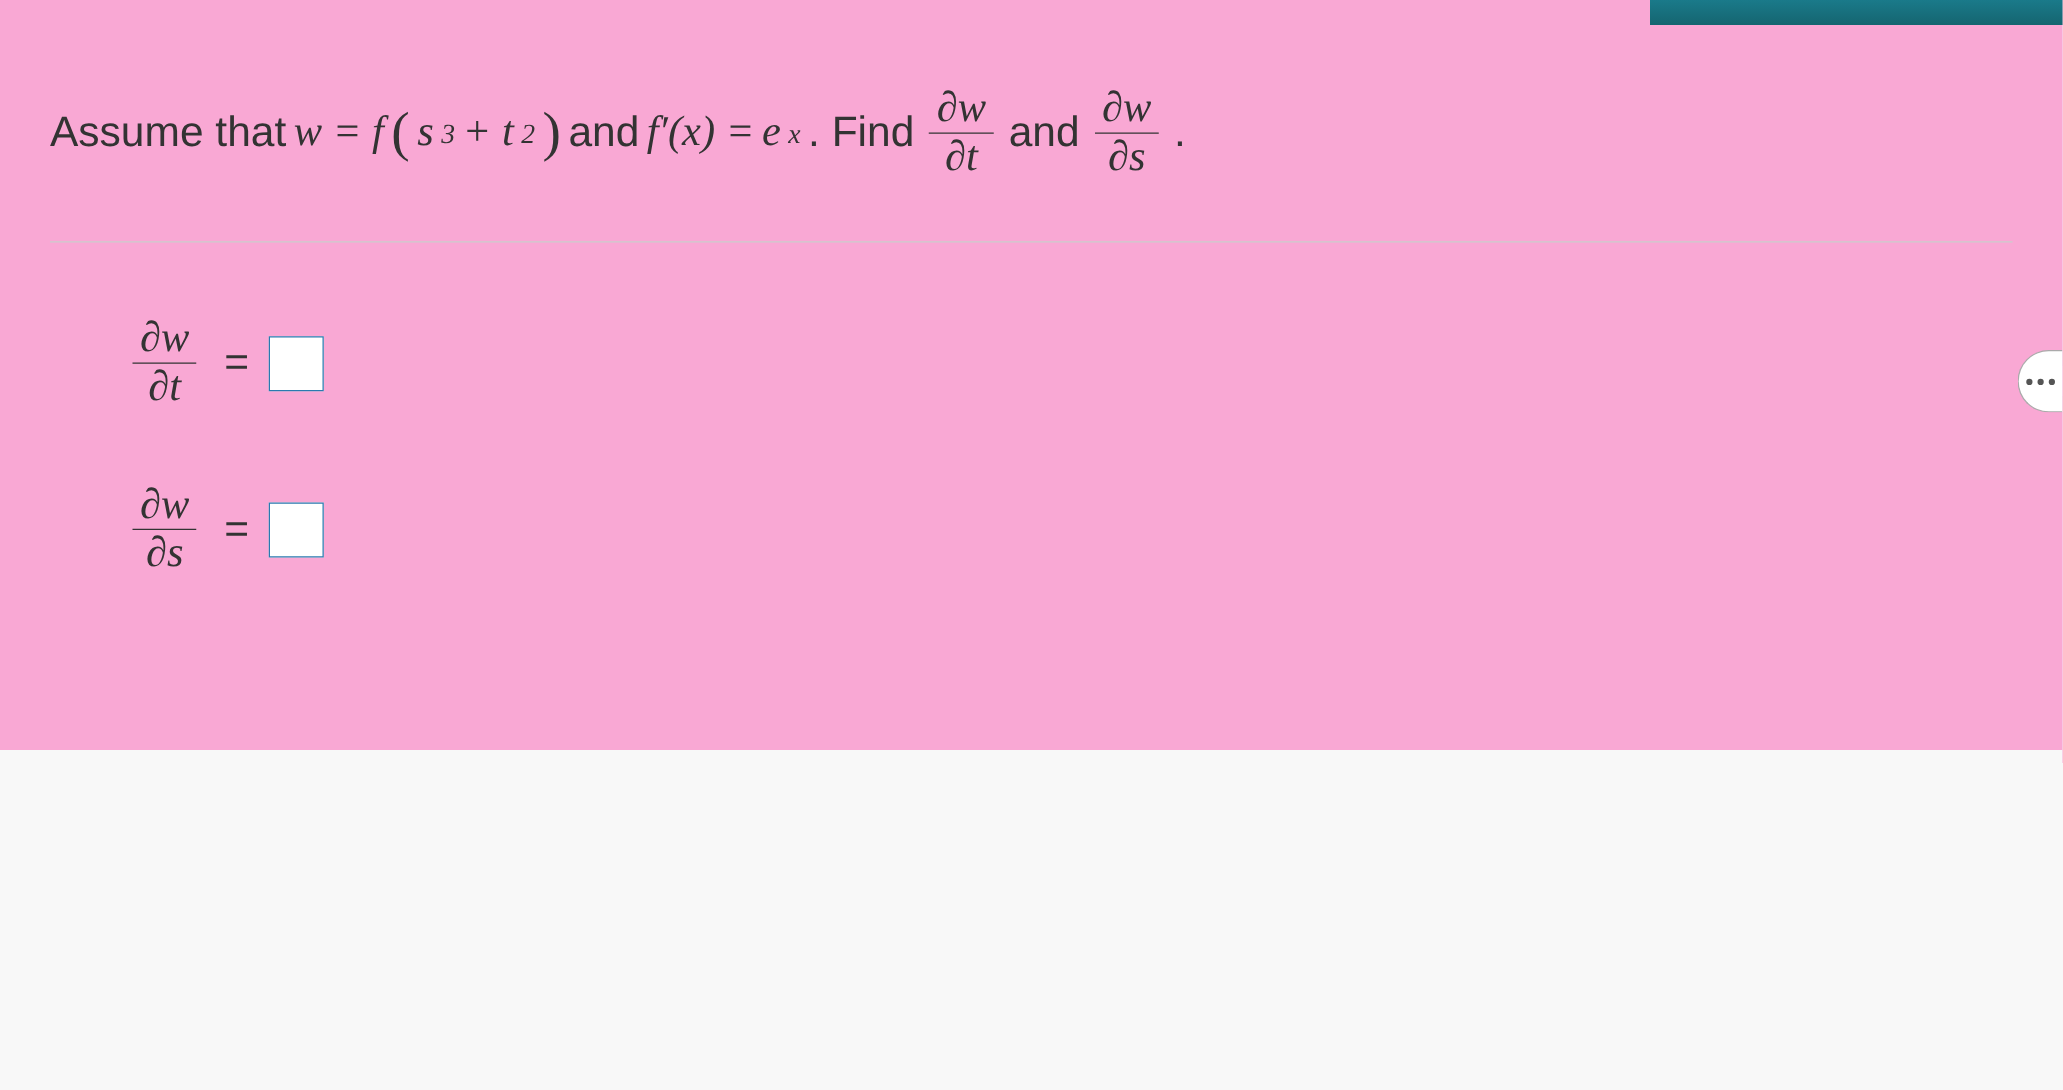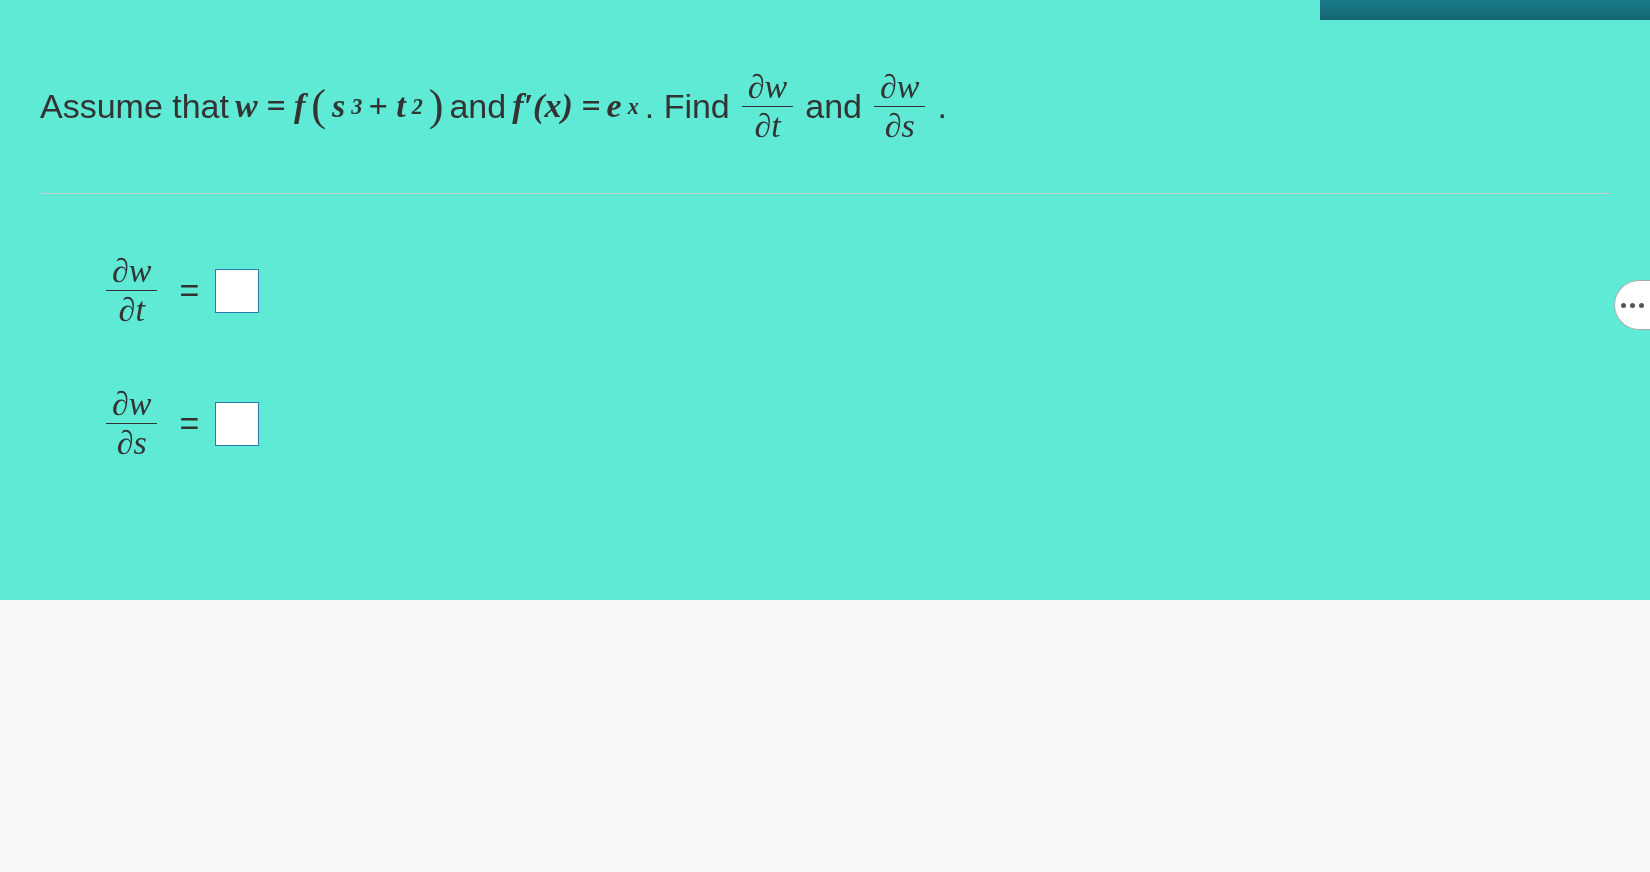--- a/index.html
+++ b/index.html
@@ -19,35 +19,34 @@
       background: linear-gradient(to bottom, #1a7a8a, #156570);
       height: 20px;
       width: 100%;
       position: absolute;
       top: 0;
       right: 0;
       left: 80%;
     }
     .content {
       padding: 70px 40px 40px 40px;
-      background: #5eead4;
+      background: #f9a8d4;
     }
     .question {
       font-size: 34px;
       color: #333;
       line-height: 1.6;
       display: flex;
       align-items: center;
       flex-wrap: wrap;
       gap: 6px;
     }
     .math {
       font-style: italic;
       font-family: 'Times New Roman', serif;
-      font-weight: bold;
     }
     .frac {
       display: inline-flex;
       flex-direction: column;
       align-items: center;
       vertical-align: middle;
       line-height: 1;
       margin: 0 6px;
       font-style: italic;
       font-family: 'Times New Roman', serif;

